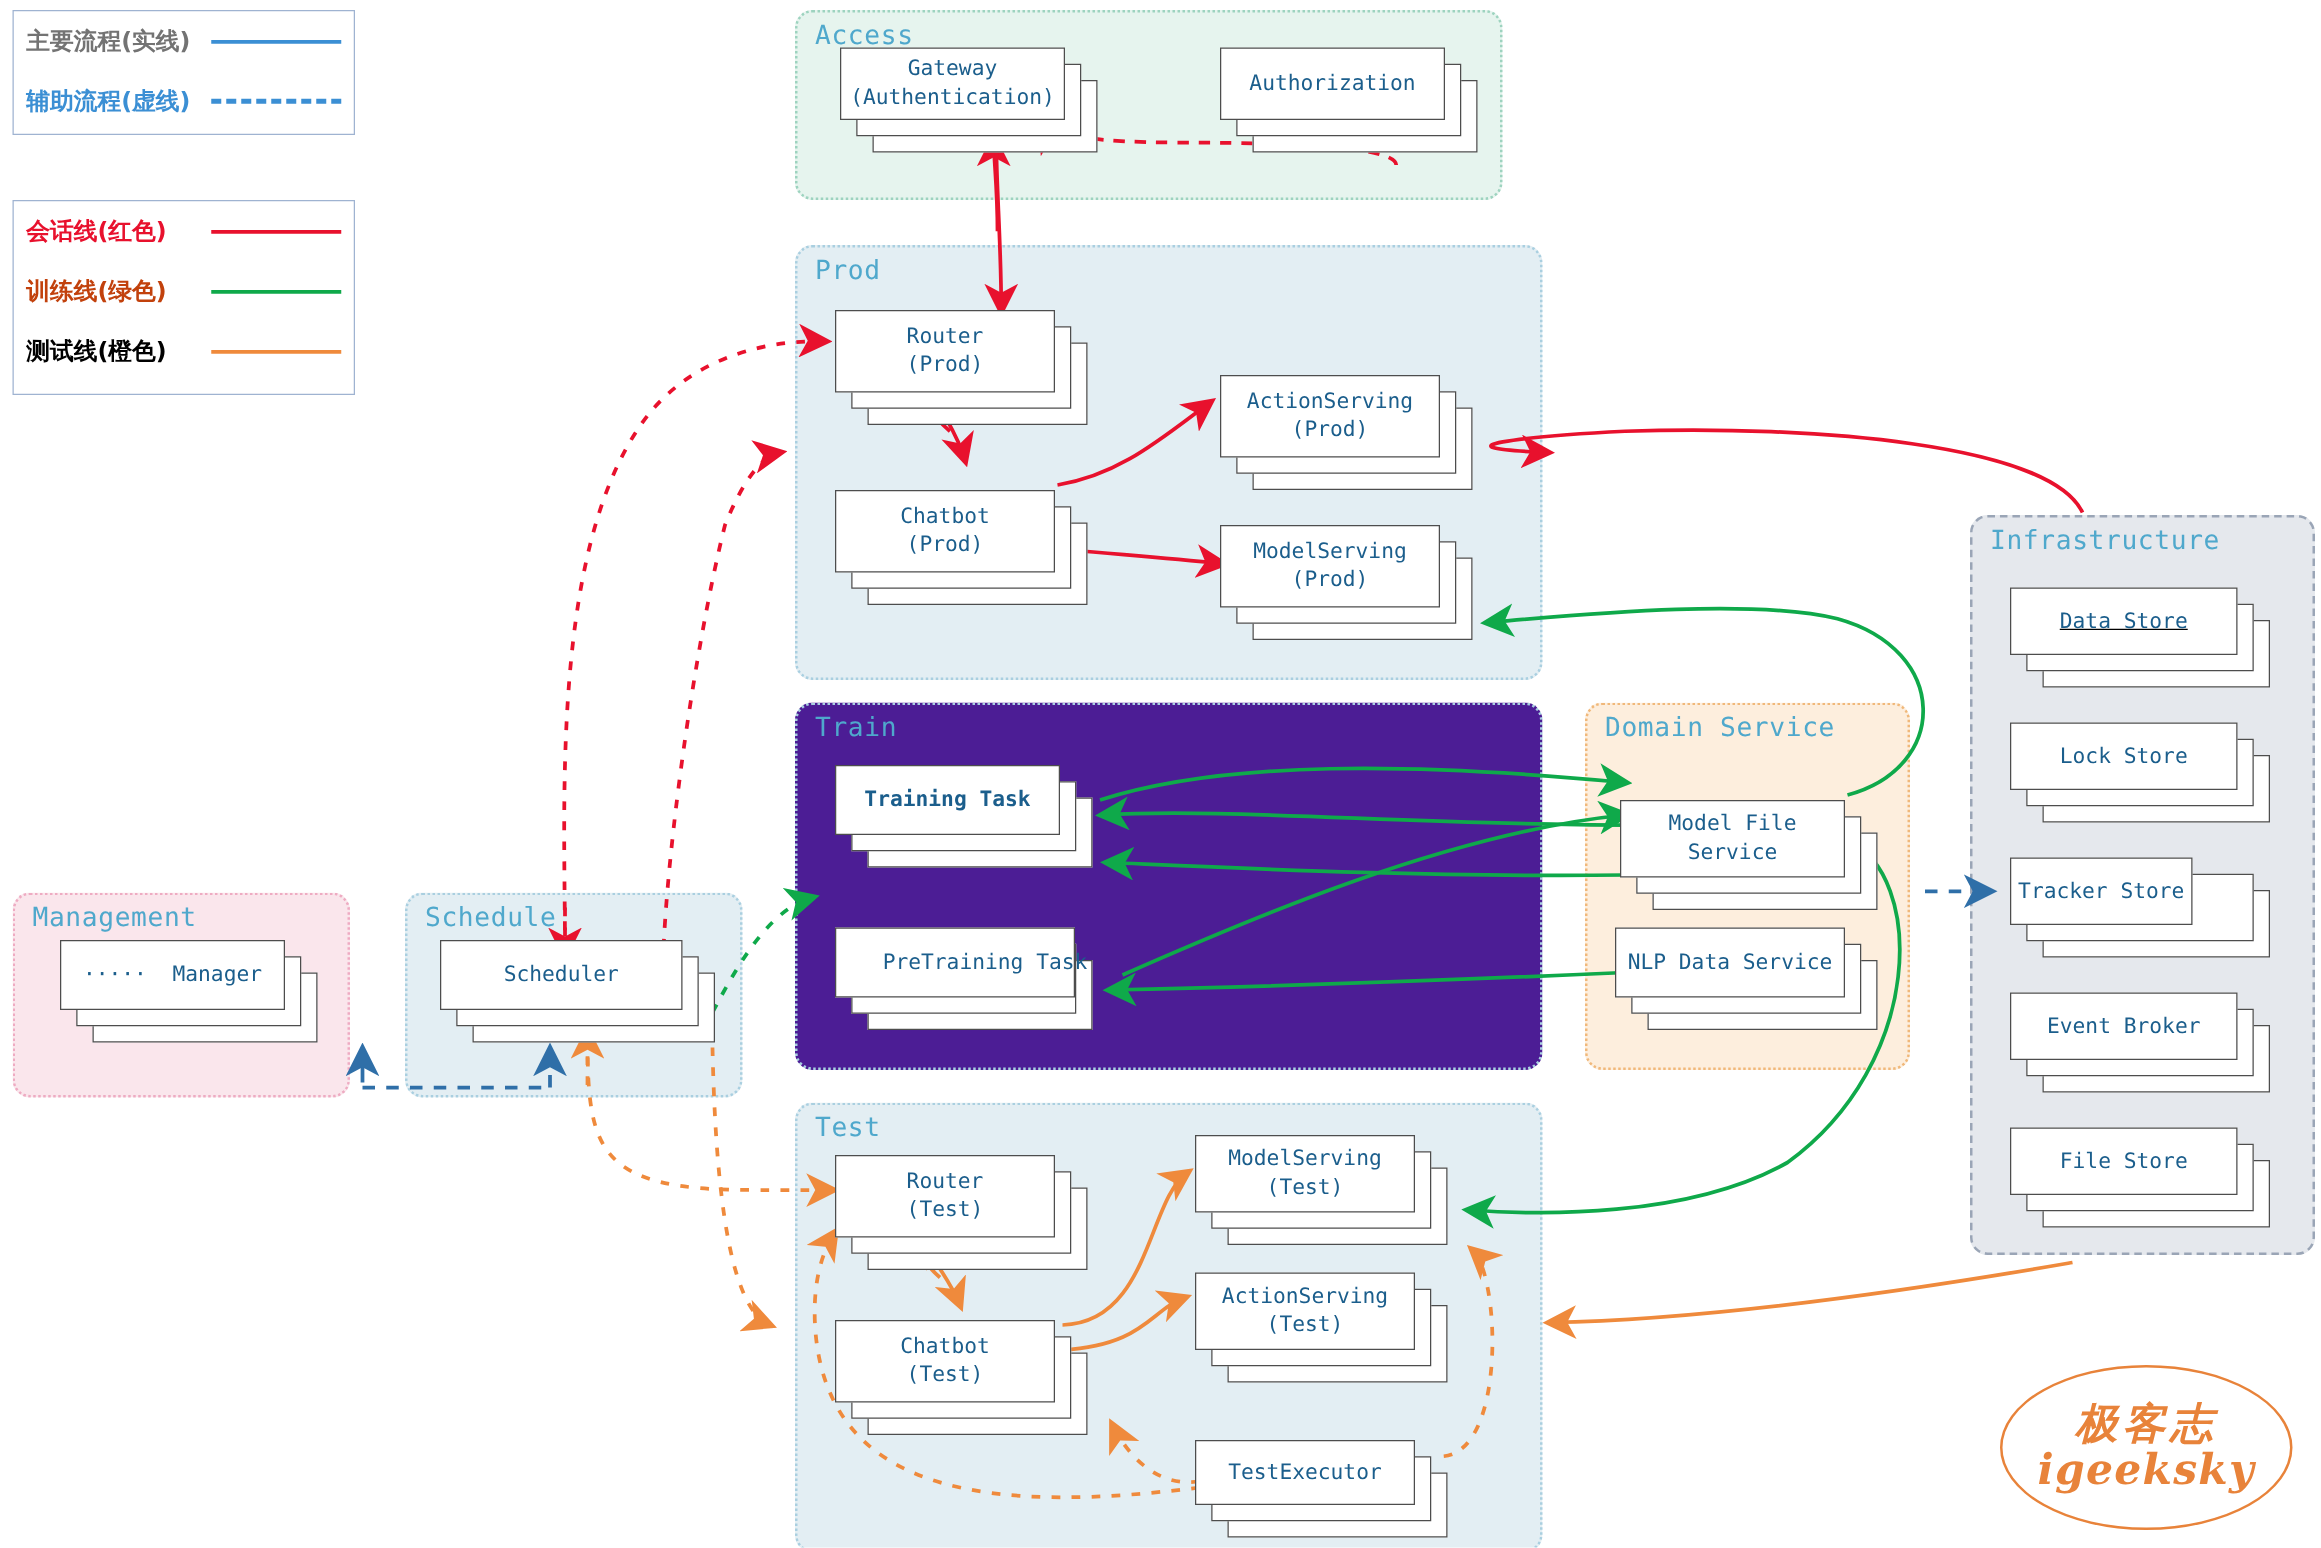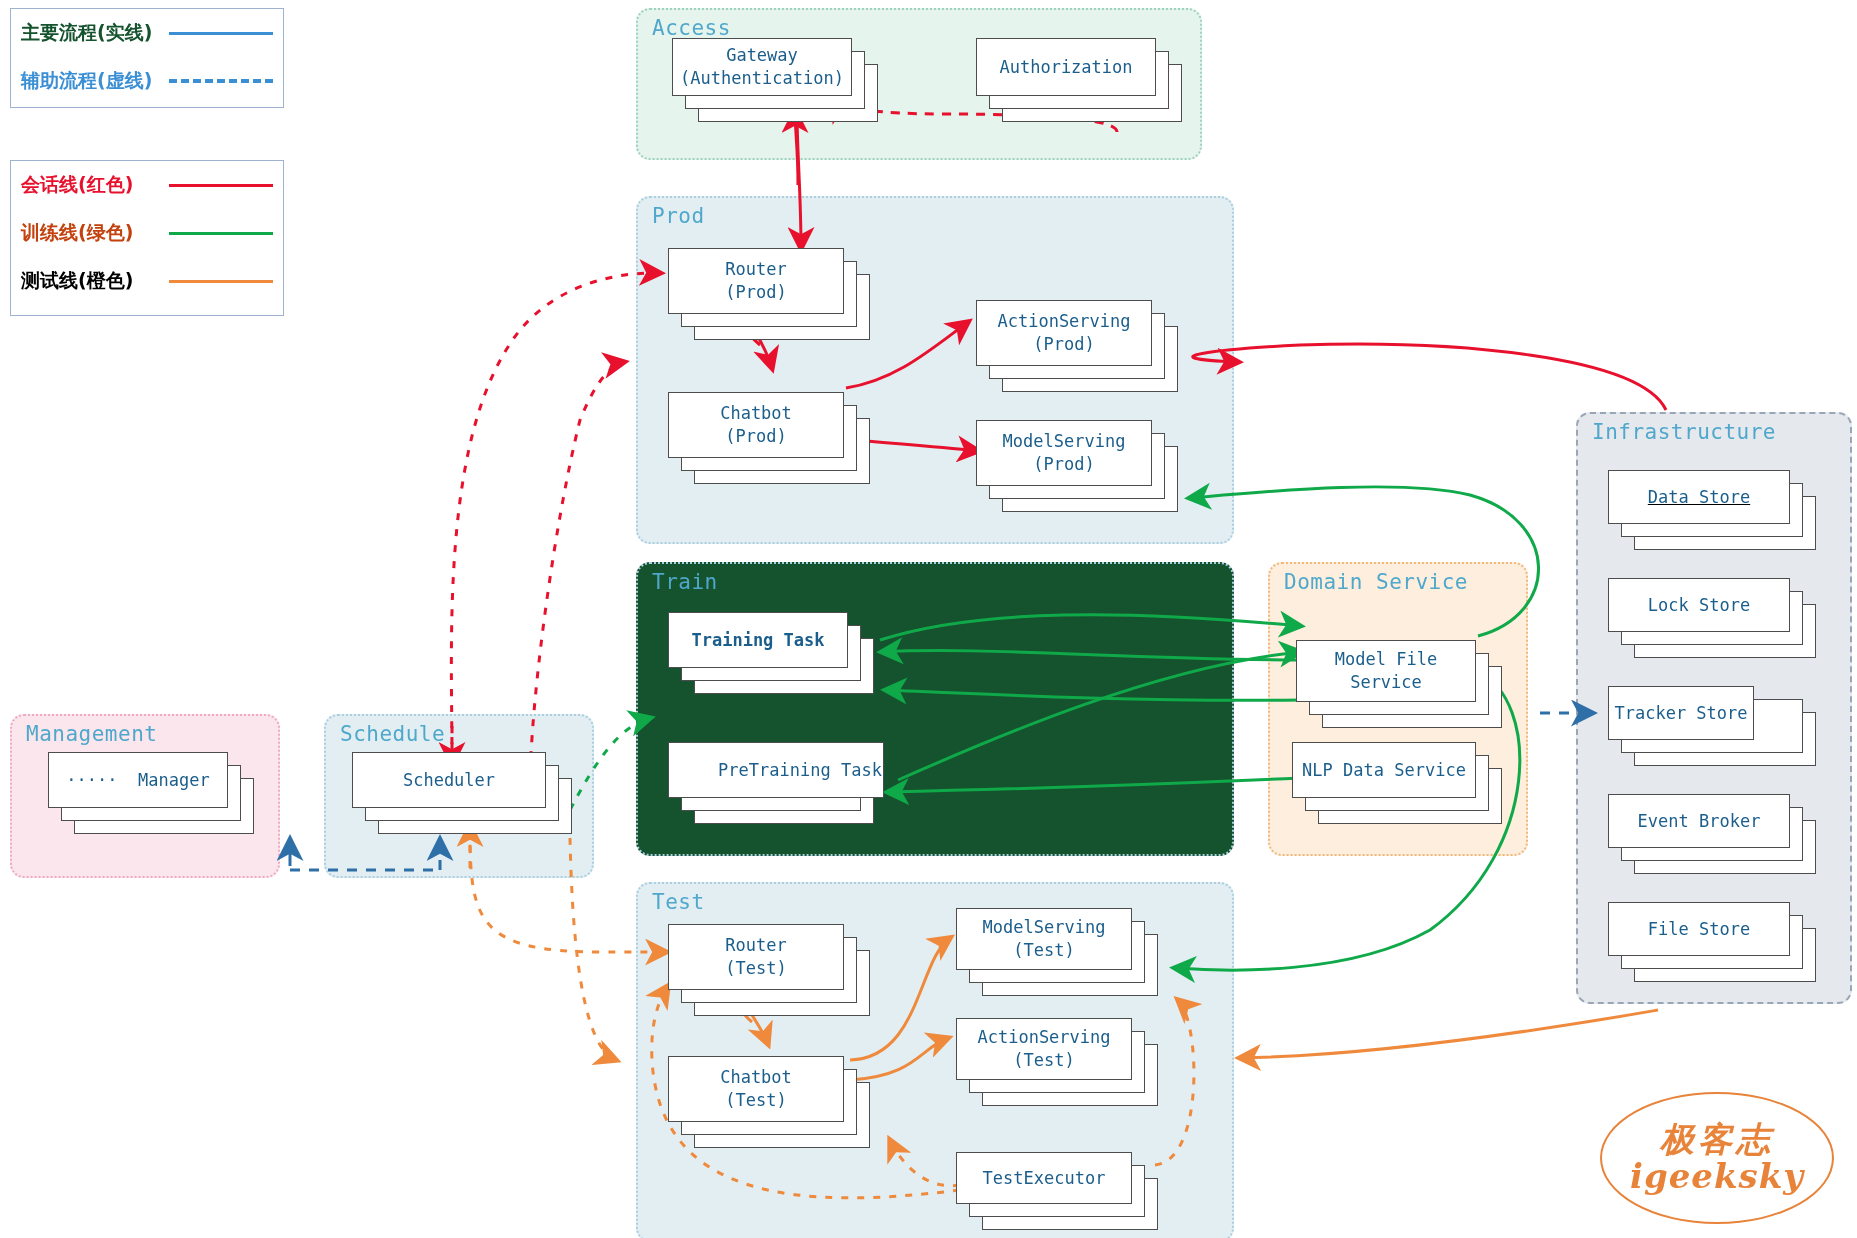--- a/index.html
+++ b/index.html
@@ -134,21 +134,21 @@
       <path d="M290,866 C290,850 290,846 290,840" marker-end="url(#ar-blue)"></path>
       <path d="M290,870 L440,870" stroke-dasharray="10 9"></path>
       <path d="M440,870 L440,840" stroke-dasharray="10 9" marker-end="url(#ar-blue)"></path>
 
       <path d="M1540,713 L1592,713" stroke-dasharray="10 9" marker-end="url(#ar-blue)"></path>
     </g>
   </svg>
 
   <div class="legend" style="left:10px;top:8px;width:272px;height:98px;">
     <div class="legend-row">
-      <div class="legend-label" style="color:#14532d">主要流程(实线)</div>
+      <div class="legend-label" style="color:#737373">主要流程(实线)</div>
       <div class="legend-line" style="border-top-color:#3b8fd4"></div>
     </div>
     <div class="legend-row">
       <div class="legend-label" style="color:#3b8fd4">辅助流程(虚线)</div>
       <div class="legend-line dashed" style="border-top-color:#3b8fd4"></div>
     </div>
   </div>
 
   <div class="legend" style="left:10px;top:160px;width:272px;height:154px;">
     <div class="legend-row">
@@ -166,21 +166,21 @@
   </div>
 
   <div class="group" style="left:636px;top:8px;width:562px;height:148px;background:#e6f4ee;border:2px dotted #9dd3bf;">
     <div class="group-title">Access</div>
   </div>
 
   <div class="group" style="left:636px;top:196px;width:594px;height:344px;background:#e3eef3;border:2px dotted #a9cfe0;">
     <div class="group-title">Prod</div>
   </div>
 
-  <div class="group" style="left:636px;top:562px;width:594px;height:290px;background:#14532d;border:2px dotted #a9cfe0;">
+  <div class="group" style="left:636px;top:562px;width:594px;height:290px;background:#4c1d95;border:2px dotted #a9cfe0;">
     <div class="group-title">Train</div>
   </div>
 
   <div class="group" style="left:1268px;top:562px;width:256px;height:290px;background:#fdeedd;border:2px dotted #f0b87a;">
     <div class="group-title">Domain Service</div>
   </div>
 
   <div class="group" style="left:636px;top:882px;width:594px;height:356px;background:#e3eef3;border:2px dotted #a9cfe0;">
     <div class="group-title">Test</div>
   </div>
@@ -254,21 +254,21 @@
     <div class="sh2" style="width:180px;height:56px;"></div>
     <div class="sh1" style="width:180px;height:56px;"></div>
     <div class="face" style="width:180px;height:56px;font-weight:bold;">
       <span>Training Task</span>
     </div>
   </div>
 
   <div class="node" style="left:668px;top:742px;width:212px;height:88px;">
     <div class="sh2" style="width:180px;height:56px;"></div>
     <div class="sh1" style="width:180px;height:56px;"></div>
-    <div class="face" style="width:216px;height:56px;padding-left:48px;">
+    <div class="face" style="width:192px;height:56px;padding-left:48px;">
       <span>PreTraining Task</span>
     </div>
   </div>
 
   <div class="node" style="left:1296px;top:608px;width:212px;height:96px;margin-top:32px;">
     <div class="sh2" style="width:180px;height:62px;"></div>
     <div class="sh1" style="width:180px;height:62px;"></div>
     <div class="face" style="width:180px;height:62px;">
       <span>Model File
 Service</span>

